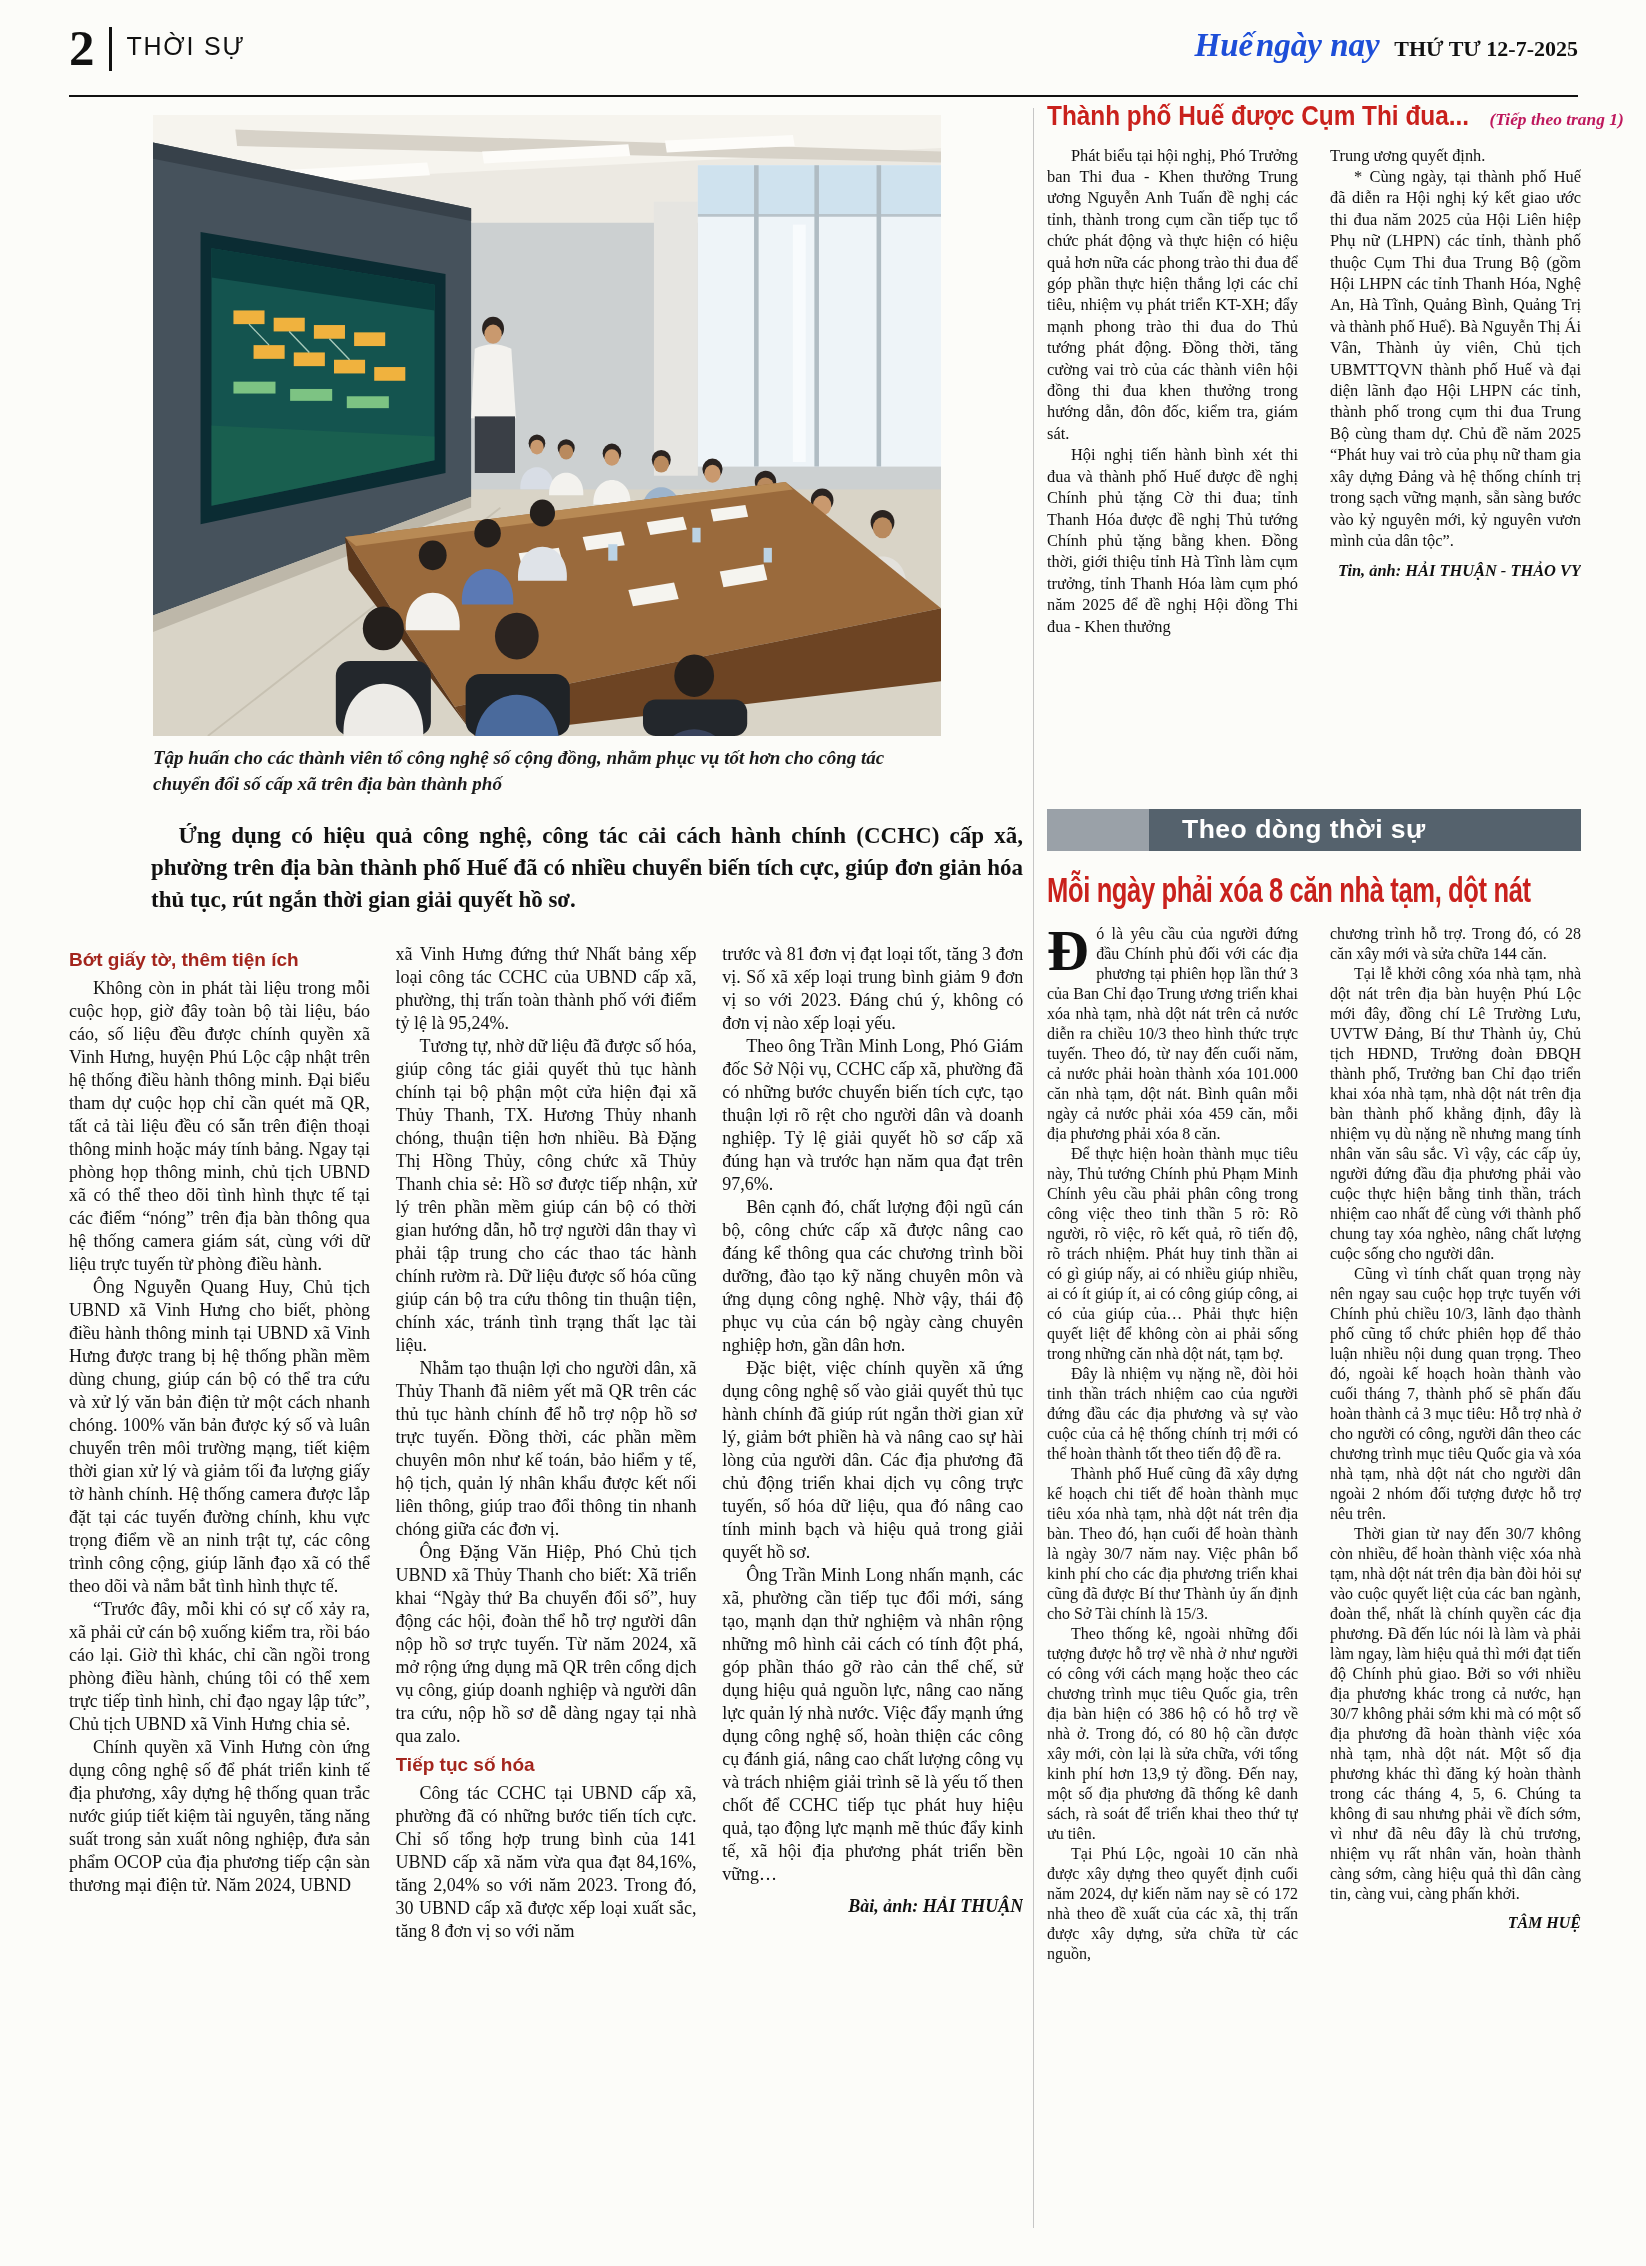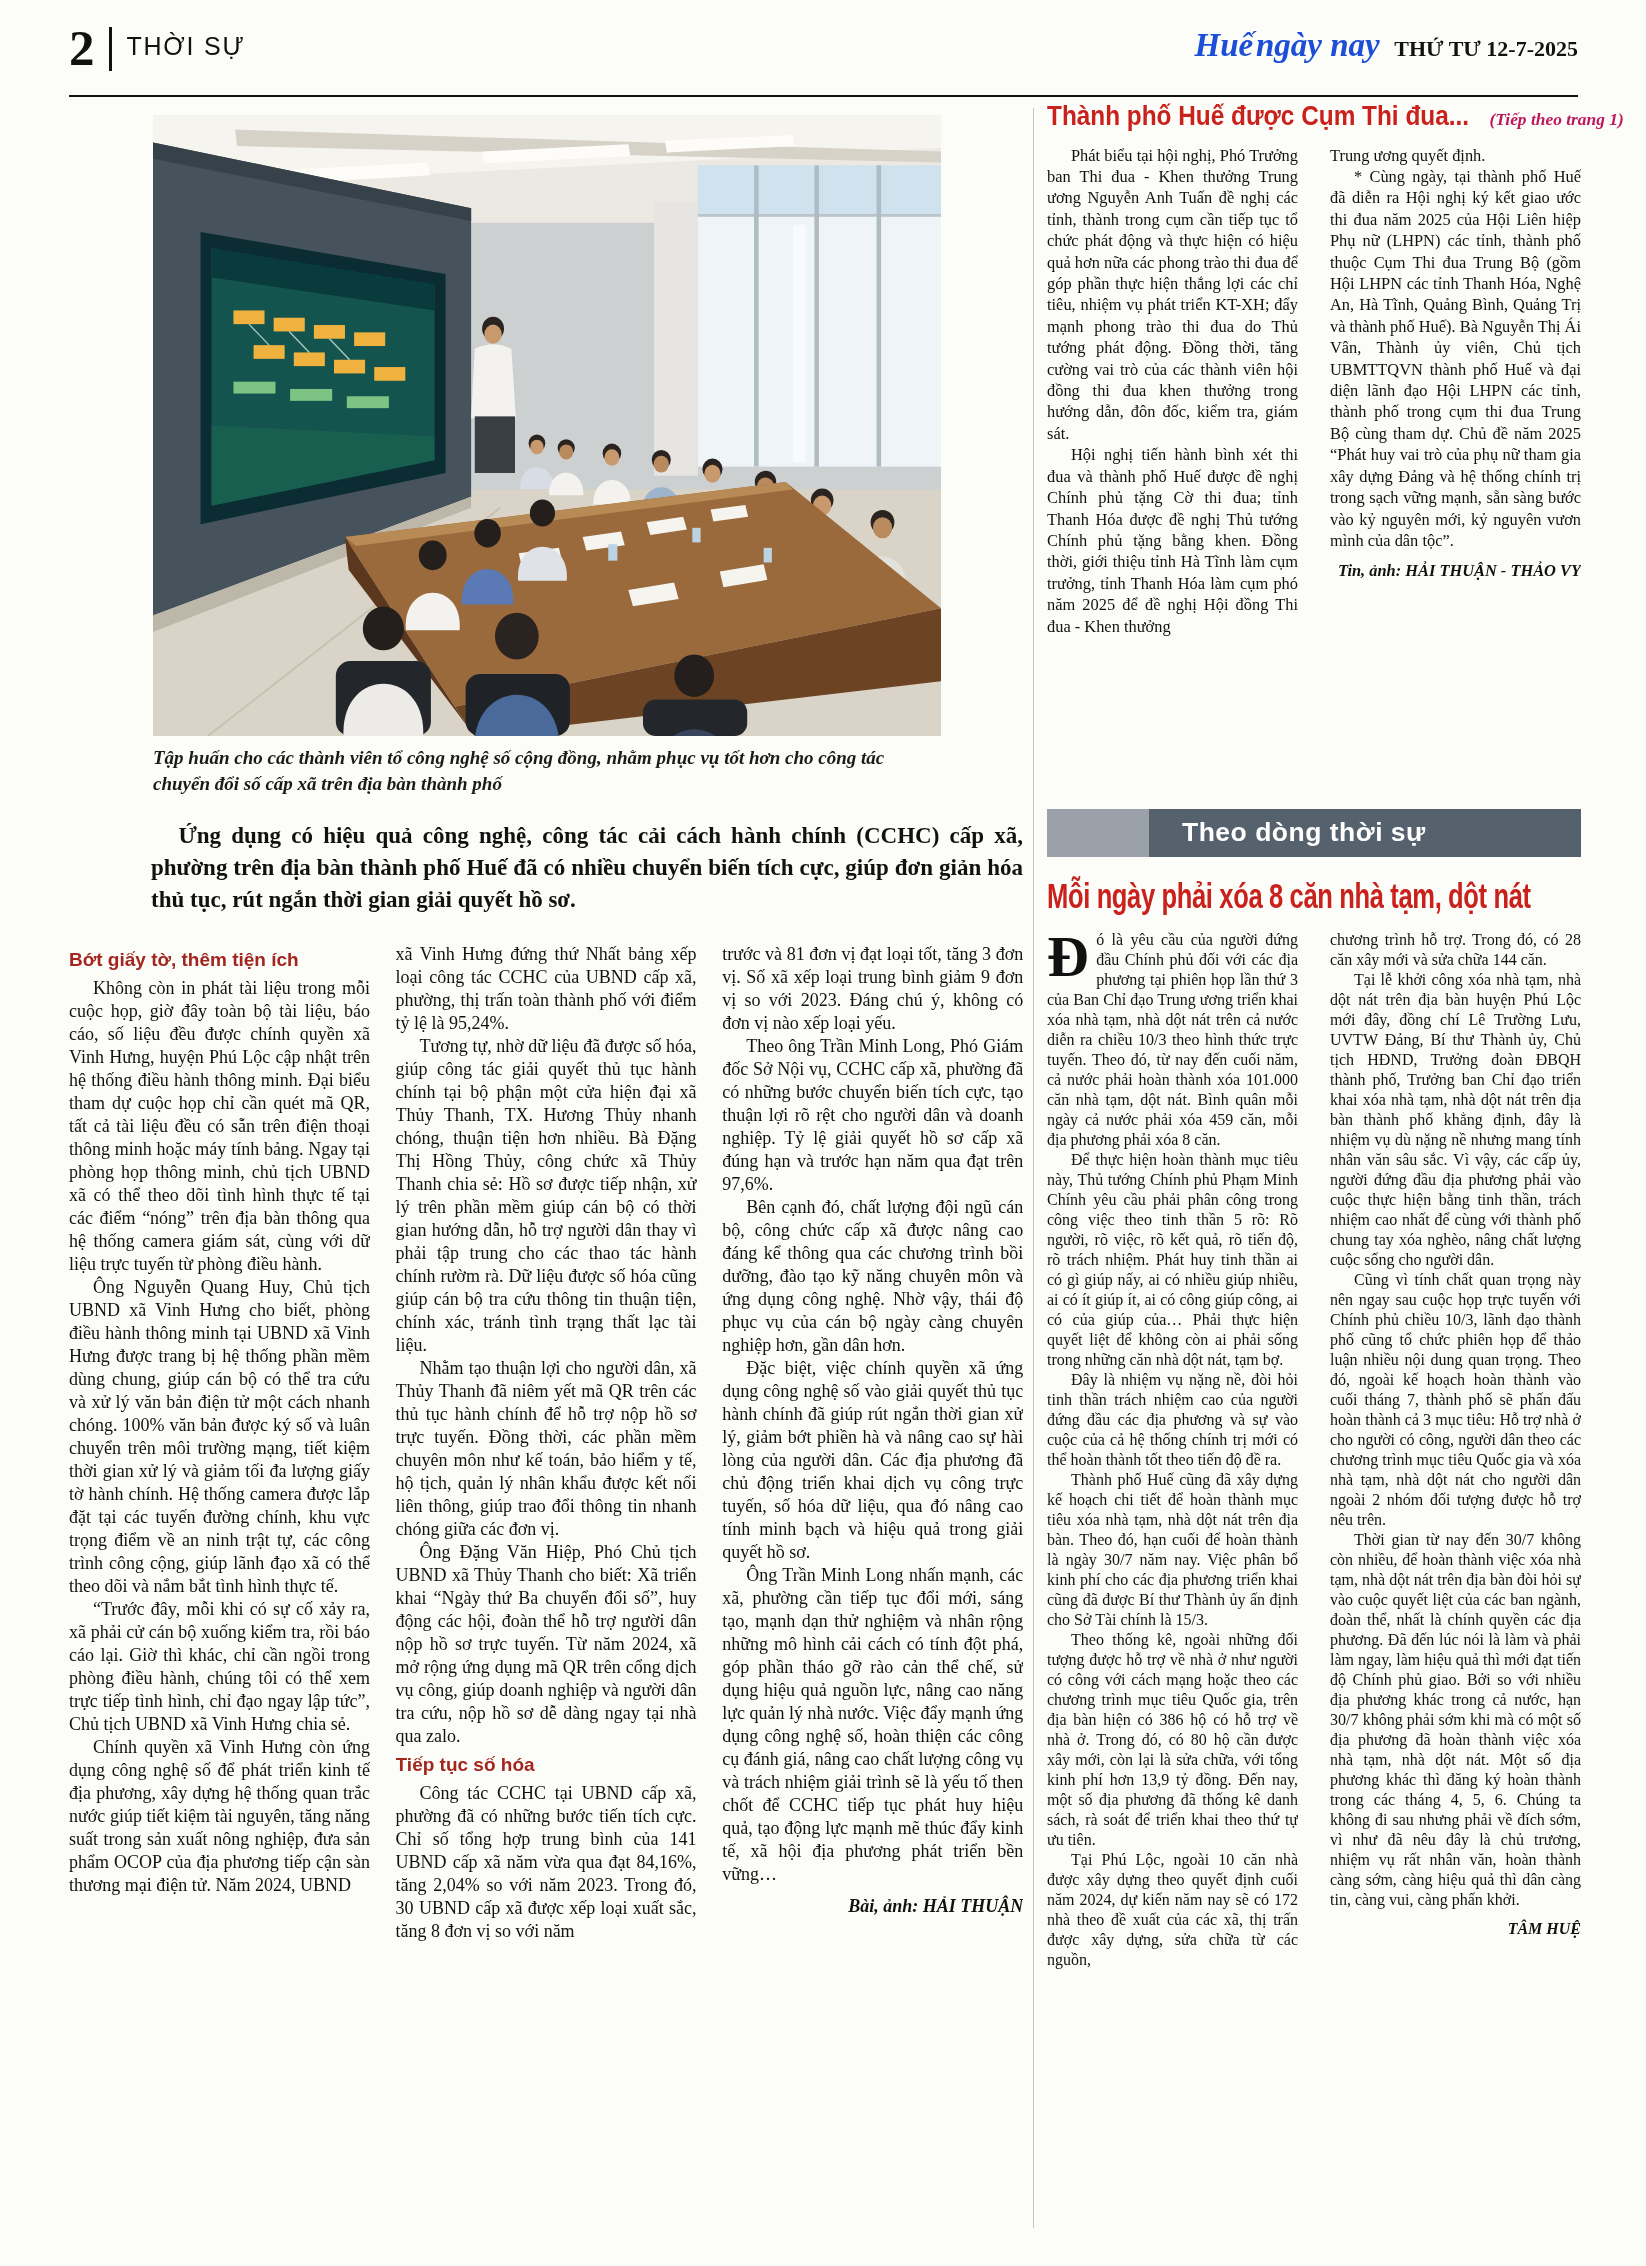--- a/index.html
+++ b/index.html
@@ -51,21 +51,21 @@
   .cont-headline { white-space:nowrap; line-height:1.1; }
   .cont-headline .hl-red { display:inline-block; font-family:"Liberation Sans",sans-serif;
       font-weight:bold; font-size:28px; color:#c9211c; transform:scaleX(0.87);
       transform-origin:left; }
   .cont-headline .hl-note { font-size:17.4px; font-style:italic; font-weight:bold;
       color:#be185d; margin-left:-48px; }
   .cols2 { display:flex; gap:32px; margin-top:12.8px; }
   .top-article .colN { width:257px; height:640px; overflow:hidden; text-align:justify;
       font-size:16.4px; line-height:21.4px; }
 
-  .banner { margin-top:24px; height:48px; display:flex; align-items:center;
+  .banner { margin-top:24px; height:42px; display:flex; align-items:center;
       background:linear-gradient(90deg,#9aa1a8 0,#9aa1a8 102px,#55626d 102px,#55626d 100%); }
   .banner span { color:#fff; font-family:"Liberation Sans",sans-serif; font-weight:bold;
       font-size:26.5px; margin-left:135px; letter-spacing:0.5px; }
 
   .stream-headline { margin-top:20px; line-height:1.1; white-space:nowrap; }
   .stream-headline span { display:inline-block; font-family:"Liberation Sans",sans-serif;
       font-weight:bold; font-size:35px; color:#c9211c; letter-spacing:-0.5px;
       transform:scaleX(0.73); transform-origin:left; }
   .news-stream .colN { width:257px; height:1215px; overflow:hidden; text-align:justify;
       font-size:16px; line-height:20px; }

